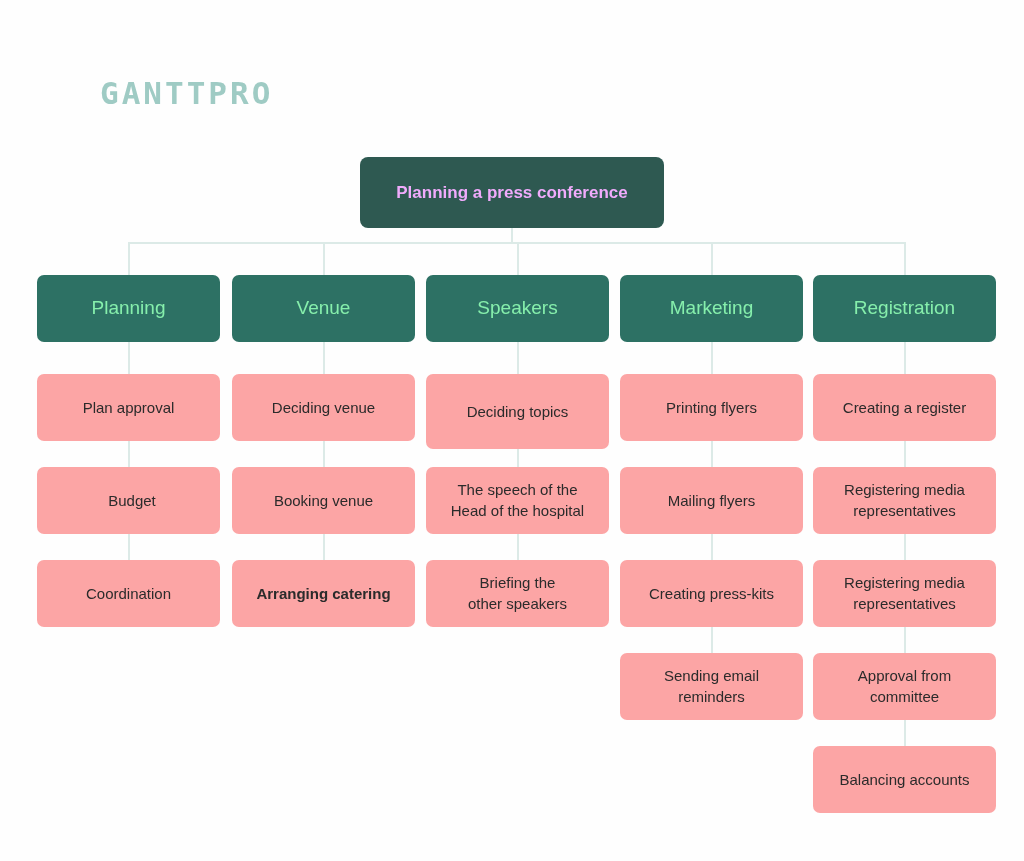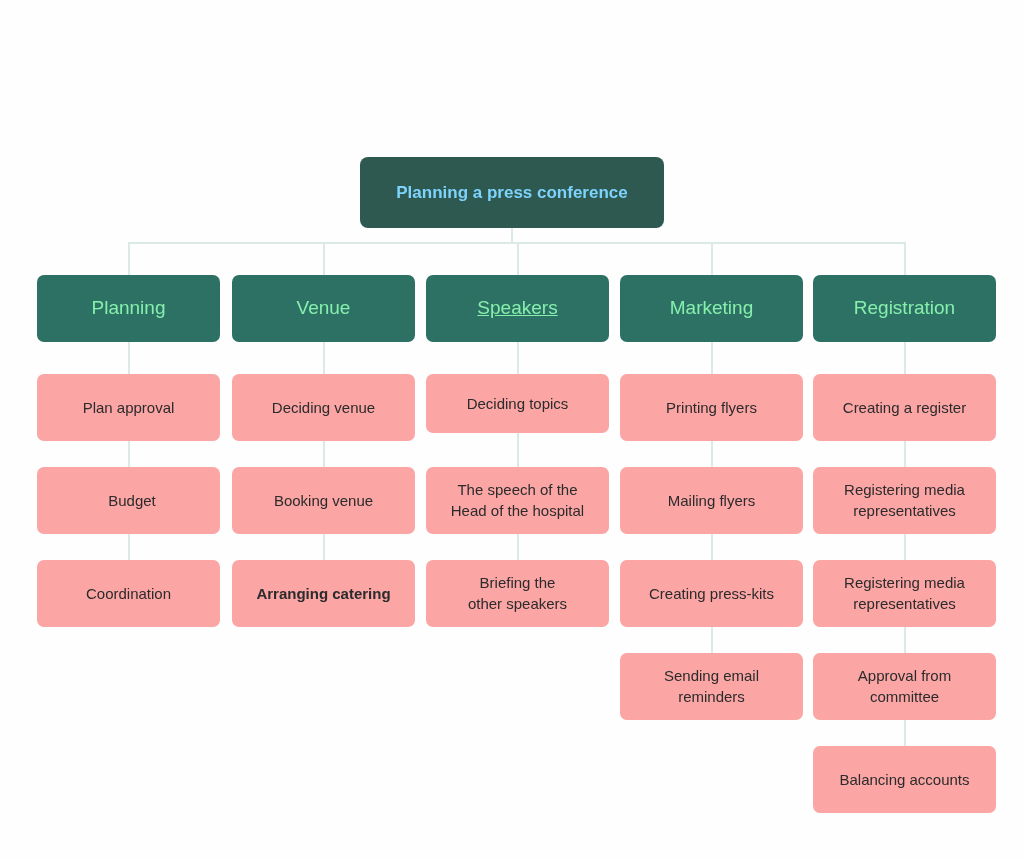--- a/index.html
+++ b/index.html
@@ -50,21 +50,21 @@
     align-items: center;
     justify-content: center;
     text-align: center;
     border-radius: 7px;
     padding: 4px 10px;
     line-height: 1.28;
   }
 
   .node-root {
     background: #2e5951;
-    color: #7dd3fc;
+    color: #f0abfc;
     font-size: 17px;
     font-weight: 700;
     border-radius: 8px;
   }
 
   .node-branch {
     background: #2d7164;
     color: #86efac;
     font-size: 19px;
     font-weight: 400;
@@ -77,20 +77,21 @@
     font-weight: 400;
   }
 
   .node-leaf.two-line { line-height: 1.35; }
 </style>
 </head>
 <body>
 
 <div id="canvas">
 
+  <div id="logo">GANTTPRO</div>
 
   <div class="node node-root" style="left:360px; top:157px; width:304px; height:71px;">
     <span>Planning a press conference</span>
   </div>
 
   <div class="conn conn-v" style="left:511px; top:228px; width:2px; height:15px;"></div>
 
   <div class="conn conn-h" style="left:128px; top:242px; width:777px; height:2px;"></div>
 
   <div id="nodes-layer">
@@ -116,25 +117,25 @@
       <div class="node node-leaf" style="left:232px; top:374px; width:183px; height:67px;">
         <span>Deciding venue</span>
       </div>
       <div class="node node-leaf" style="left:232px; top:467px; width:183px; height:67px;">
         <span>Booking venue</span>
       </div>
       <div class="node node-leaf" style="left:232px; top:560px; width:183px; height:67px;font-weight:bold;">
         <span>Arranging catering</span>
       </div>
       <div class="conn conn-v" style="left:516.5px; top:242px; width:2px; height:33px;"></div>
-      <div class="node node-branch" style="left:426px; top:275px; width:183px; height:67px;text-decoration:underline;">
+      <div class="node node-branch" style="left:426px; top:275px; width:183px; height:67px;">
         <span>Speakers</span>
       </div>
       <div class="conn conn-v" style="left:516.5px; top:342px; width:2px; height:218px;"></div>
-      <div class="node node-leaf" style="left:426px; top:374px; width:183px; height:59px;">
+      <div class="node node-leaf" style="left:426px; top:374px; width:183px; height:75px;">
         <span>Deciding topics</span>
       </div>
       <div class="node node-leaf two-line" style="left:426px; top:467px; width:183px; height:67px;">
         <span>The speech of the<br><span>Head of the hospital</span></span>
       </div>
       <div class="node node-leaf two-line" style="left:426px; top:560px; width:183px; height:67px;">
         <span>Briefing the<br><span>other speakers</span></span>
       </div>
       <div class="conn conn-v" style="left:710.5px; top:242px; width:2px; height:33px;"></div>
       <div class="node node-branch" style="left:620px; top:275px; width:183px; height:67px;">

